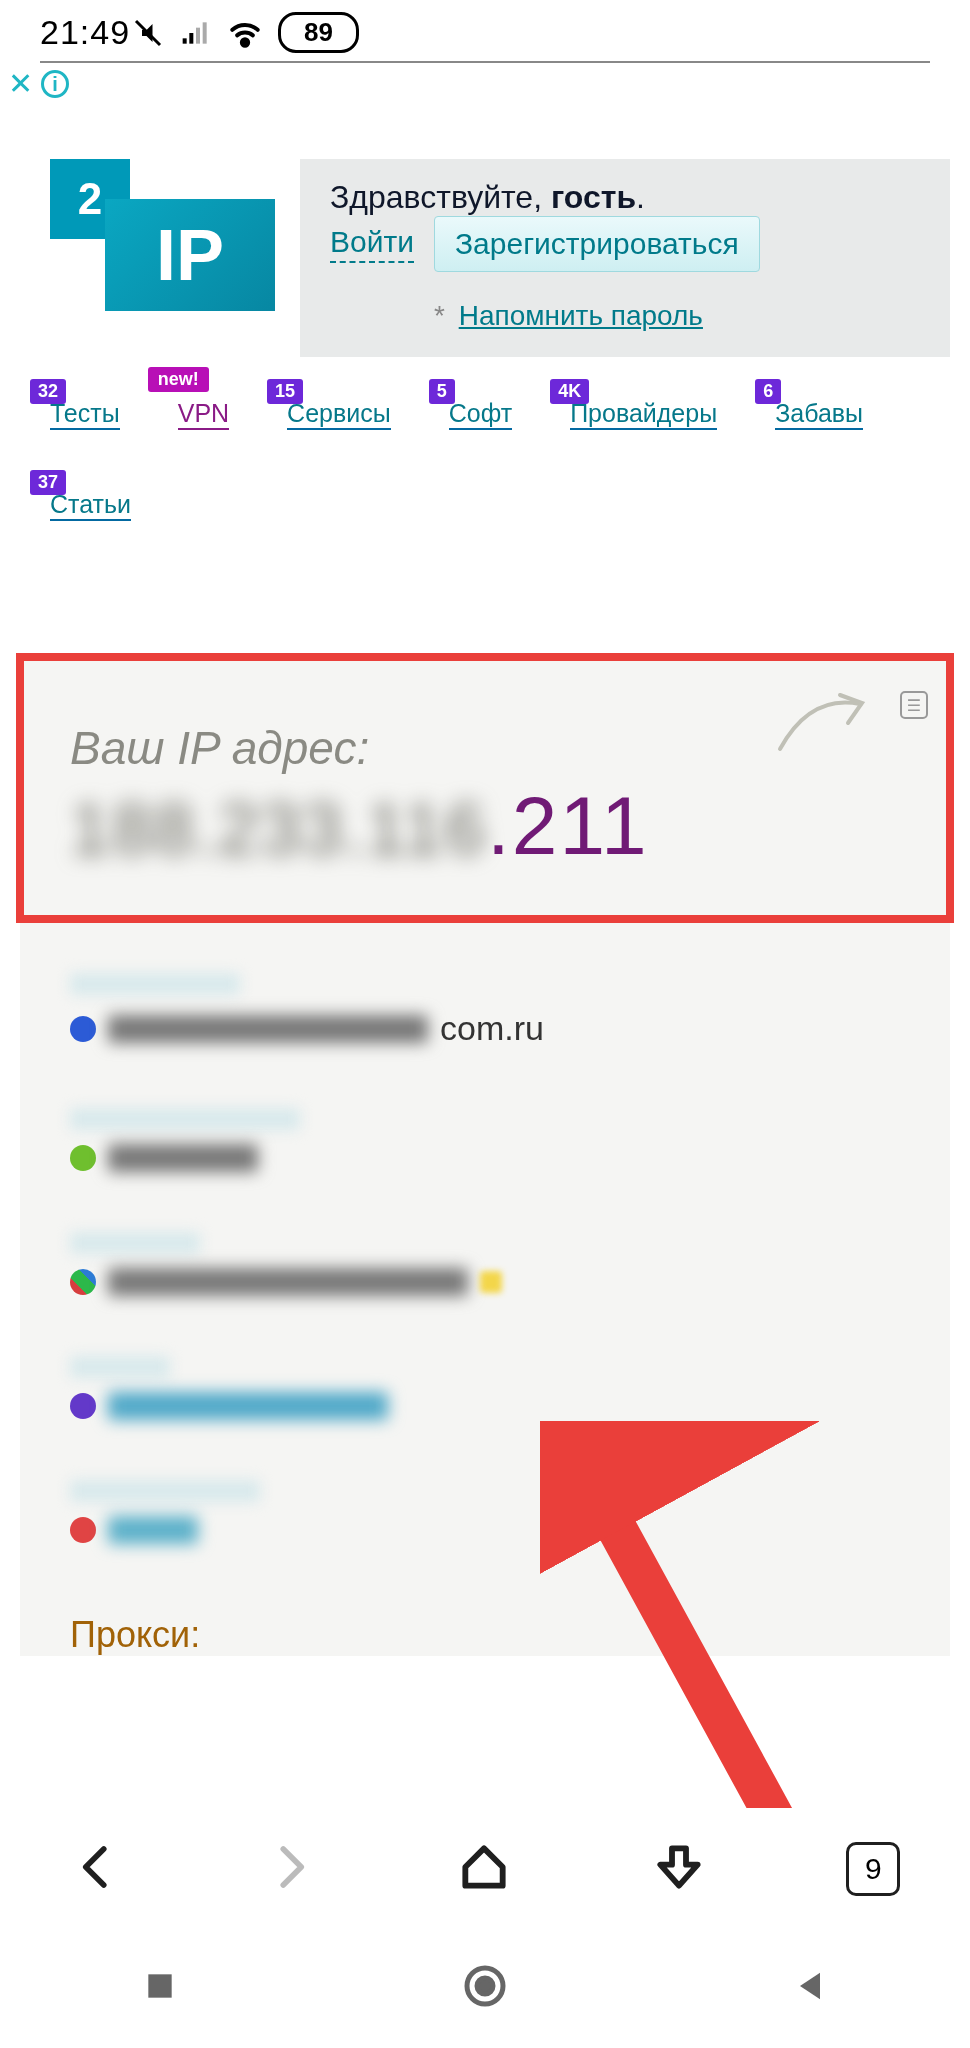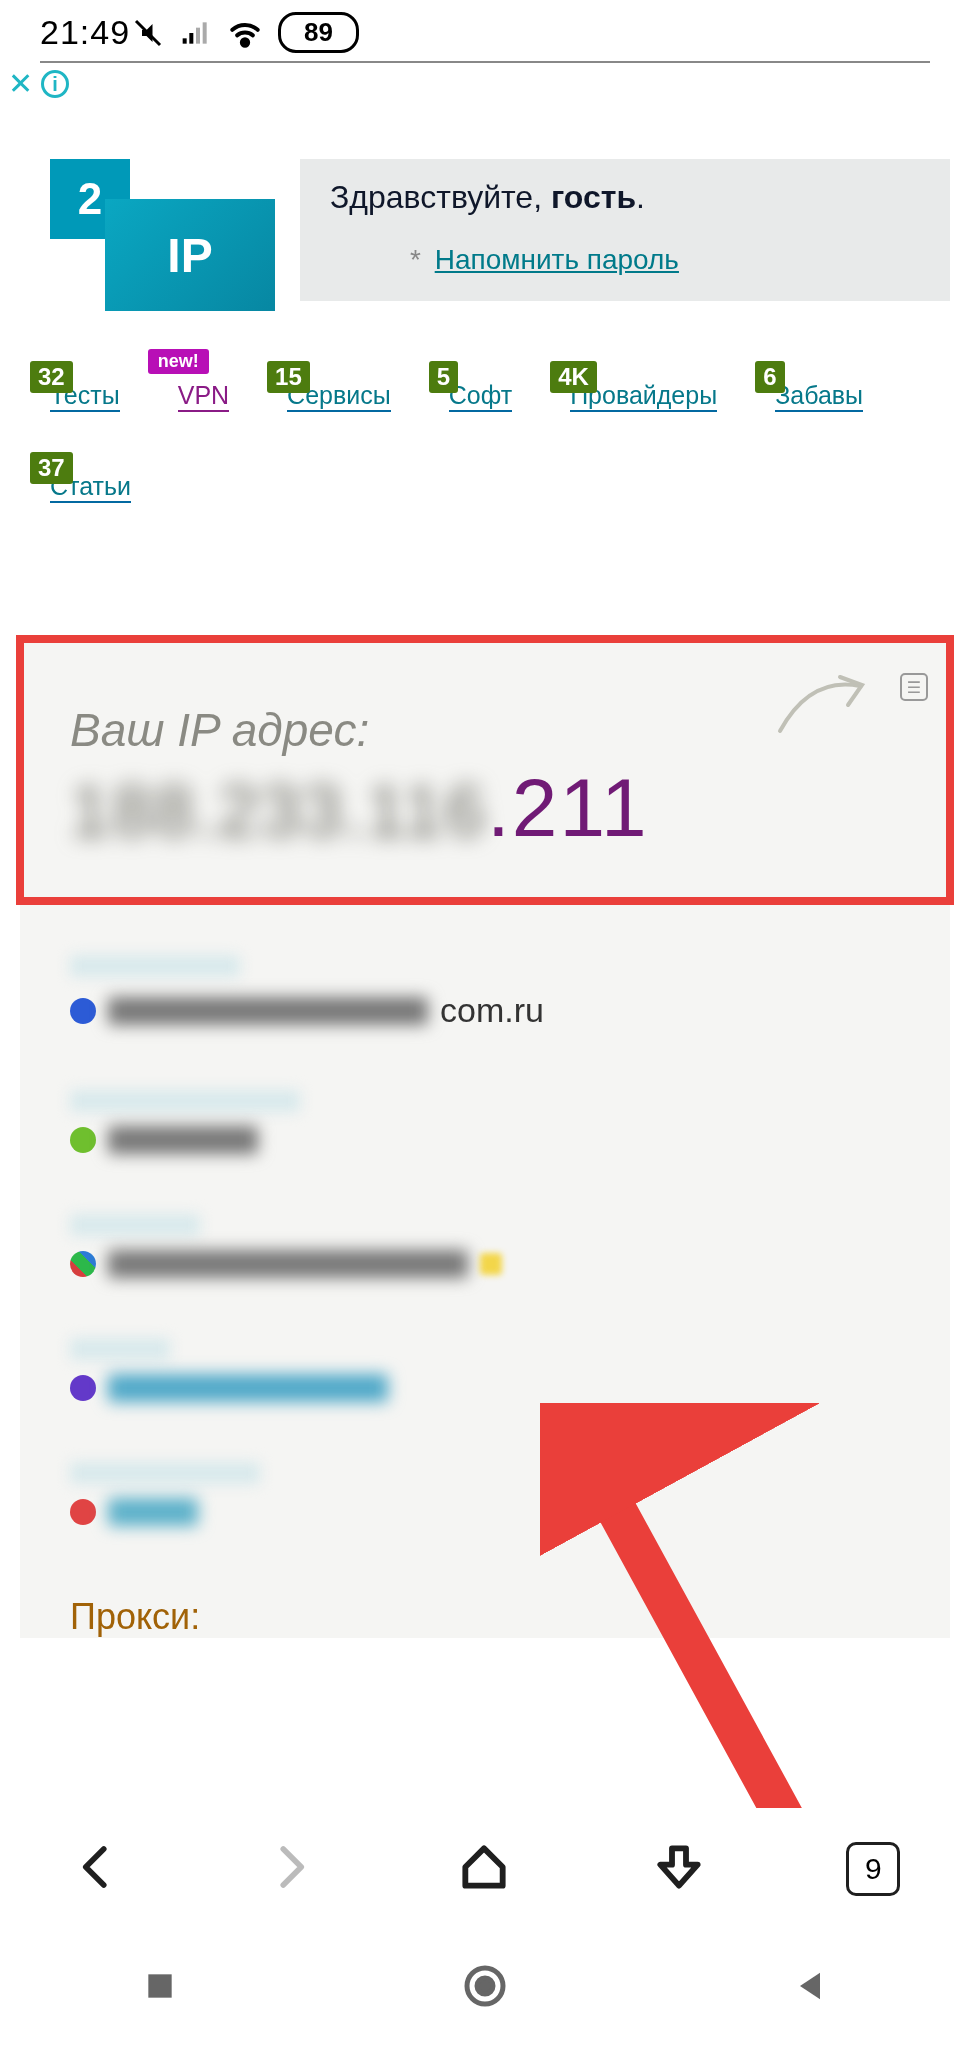--- a/index.html
+++ b/index.html
@@ -59,53 +59,53 @@
   .logo .sq-top {
     position: absolute; left: 0; top: 0; width: 80px; height: 80px;
     background: #0099b8;
     display: flex; align-items: center; justify-content: center;
     color: #fff; font-size: 44px; font-weight: 700;
   }
   .logo .sq-main {
     position: absolute; left: 55px; top: 40px; width: 170px; height: 112px;
     background: linear-gradient(135deg, #0aa7c2, #0787a2);
     display: flex; align-items: center; justify-content: center;
-    color: #fff; font-size: 48px; font-weight: 800;
+    color: #fff; font-size: 72px; font-weight: 800;
   }
 
   .greeting-panel {
     flex: 1;
     background: #e8eaea;
     padding: 20px 30px 25px 30px;
     margin-right: 10px;
   }
   .greeting-line { font-size: 32px; color: #0f172a; }
   .greeting-line .guest { font-weight: 700; }
   .auth-row { display: flex; align-items: center; gap: 20px; }
   .login-link {
     color: #007a8a; font-size: 30px; border-bottom: 2px dashed #007a8a; padding-bottom: 2px;
   }
   .register-btn {
     background: linear-gradient(#eaf9fb, #ceeff2);
     border: 1px solid #9fd9df;
     color: #007a8a; font-size: 30px; padding: 10px 20px; border-radius: 4px;
   }
-  .remind-row { margin-top: 28px; margin-left: 80px; font-size: 28px; }
+  .remind-row { margin-top: 28px; margin-left: 104px; font-size: 28px; }
   .remind-row .ast { color: #888; margin-right: 6px; }
   .remind-row a { color: #007a8a; text-decoration: underline; }
 
   
   .nav {
     display: flex; flex-wrap: wrap; gap: 48px 58px;
     padding: 30px 50px 0 50px;
   }
   .nav-item { position: relative; display: inline-flex; align-items: flex-start; }
   .nav-badge {
     position: absolute; left: -20px; top: -8px;
-    background: #4d7c0f; color: #fff; font-size: 24px; font-weight: 700;
+    background: #6d28d9; color: #fff; font-size: 18px; font-weight: 700;
     padding: 2px 8px; border-radius: 3px;
   }
   .nav-new {
     position: absolute; left: -30px; top: -20px;
     background: #b80fb6; color: #fff; font-size: 18px; font-weight: 700;
     padding: 2px 10px; border-radius: 3px;
   }
   .nav-link {
     color: #06788a; font-size: 25px; border-bottom: 2px solid #0369a1;
     padding-top: 12px;
@@ -233,20 +233,24 @@
 
 <div class="header-region">
   <div class="logo">
     <div class="sq-top">2</div>
     <div class="sq-main">IP</div>
   </div>
   <div class="greeting-panel">
     <div class="greeting-line">
       <span>Здравствуйте, </span><span class="guest">гость</span><span>.</span>
     </div>
+    <div class="auth-row">
+      <a class="login-link">Войти</a>
+      <a class="register-btn">Зарегистрироваться</a>
+    </div>
     <div class="remind-row">
       <span class="ast">*</span>
       <a>Напомнить пароль</a>
     </div>
   </div>
 </div>
 
 <div class="nav">
   <div class="nav-item">
     <span class="nav-badge">32</span>

